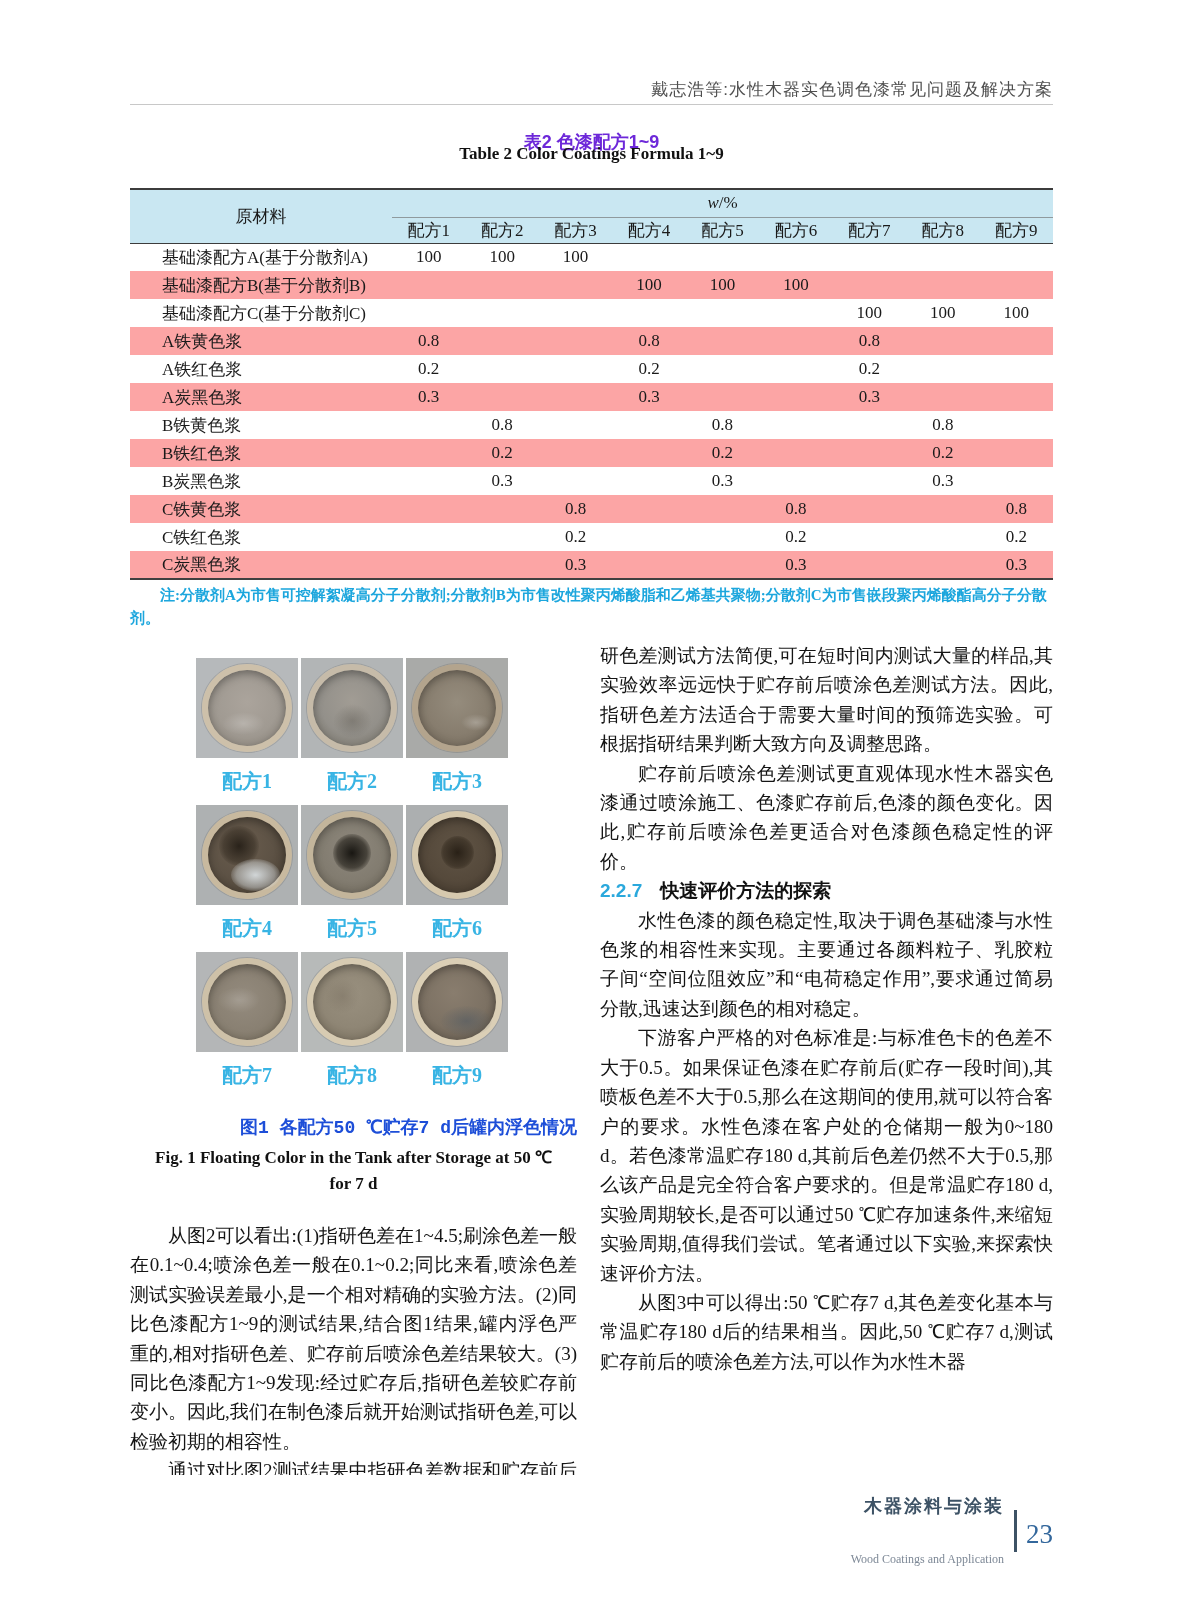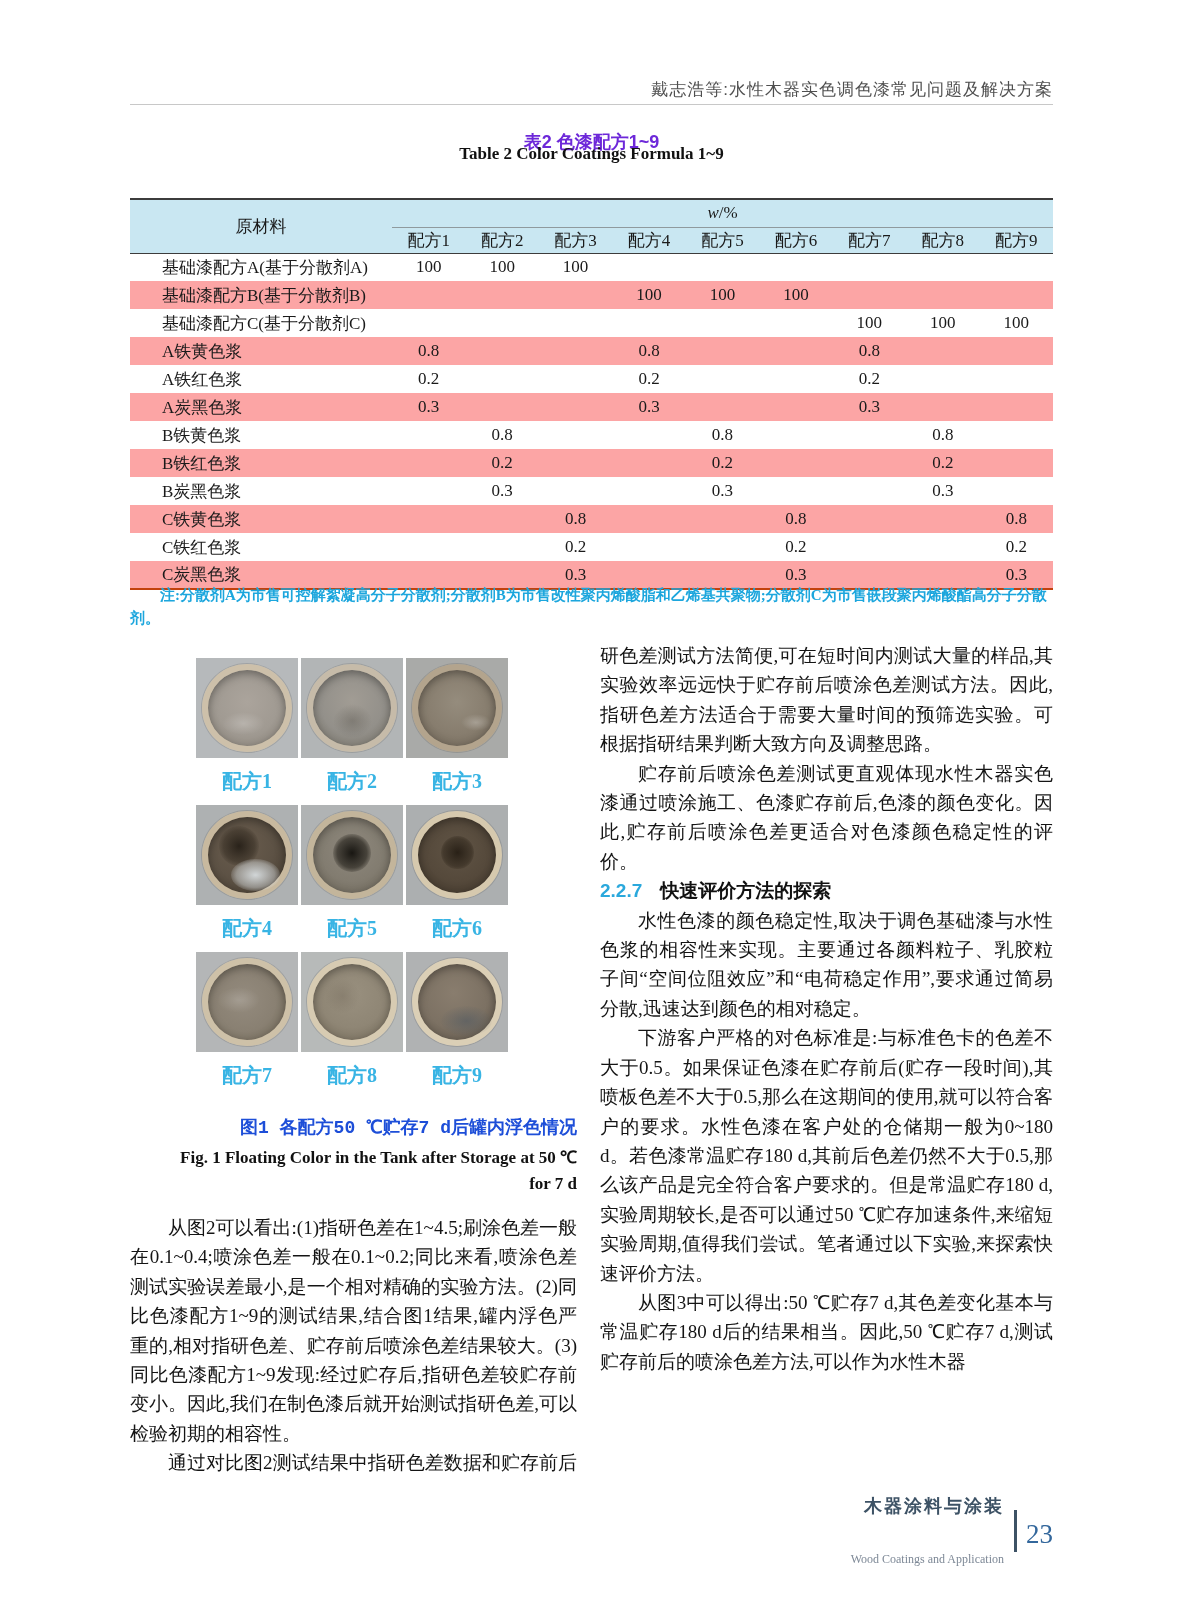--- a/index.html
+++ b/index.html
@@ -22,23 +22,23 @@
     position:absolute; top:130px; left:130px; width:923px; text-align:center;
     font-family:"Liberation Sans",sans-serif; font-weight:bold; font-size:18px; color:#6d28d9;
   }
   .tbl-title-en {
     position:absolute; top:144px; left:130px; width:923px; text-align:center;
     font-family:"Liberation Serif",serif; font-weight:bold; font-size:17px; color:#111;
   }
 
   
   table.formula {
-    position:absolute; top:198px; left:130px; width:923px;
+    position:absolute; top:188px; left:130px; width:923px;
     border-collapse:collapse; table-layout:fixed;
-    border-top:2px solid #3c3c3c; border-bottom:2px solid #c2410c;
+    border-top:2px solid #3c3c3c; border-bottom:2px solid #404040;
     font-size:17px;
   }
   table.formula th, table.formula td { font-weight:normal; height:28px; padding:0 2px; }
   table.formula thead { background:#c9e7f2; }
   th.materials { width:262px; text-align:center; font-size:17px; }
   th.unit { text-align:center; border-bottom:1px solid #8f9a9e; height:26px; font-size:17px; }
   th.unit .usym { font-style:italic; font-family:"Liberation Serif",serif; }
   tr.cols th { text-align:center; height:26px; font-size:17px; }
   tbody { border-top:1.5px solid #3c3c3c; }
   tbody tr.stripe { background:#fca5a5; }
@@ -108,24 +108,24 @@
   .p8 .can::before { left:15%; top:18%; width:45%; height:48%; background:radial-gradient(circle, rgba(120,110,95,.45) 0%, transparent 70%); }
   .p9 { background:#b0b2b3; }
   .p9 .can { border-color:#dbcfb6; background:radial-gradient(circle at 46% 38%, #897d6e 0%, #7c7163 55%, #5c5347 100%); }
   .p9 .can::after { left:30%; top:55%; width:65%; height:40%; background:radial-gradient(ellipse, rgba(85,92,98,.65) 0%, transparent 75%); }
 
   .fig-cap-cn {
     margin-top:16px; text-align:right; font-family:Liberation Mono, monospace;
     font-weight:bold; font-size:18px; color:#1d4ed8;
   }
   .fig-cap-en {
-    margin-top:6px; text-align:right; font-family:"Liberation Serif",serif;
+    margin-top:6px; text-align:center; font-family:"Liberation Serif",serif;
     font-weight:bold; font-size:17px; color:#111; line-height:26px;
   }
-  .left-paras { margin-top:16px; }
+  .left-paras { margin-top:24px; }
 
   
   .section-head {
     font-family:"Liberation Sans",sans-serif; font-weight:bold; font-size:19px;
     line-height:29.4px; color:#111;
   }
   .section-head .num { color:#2aa8dc; margin-right:18px; }
 
   
   .footer {

